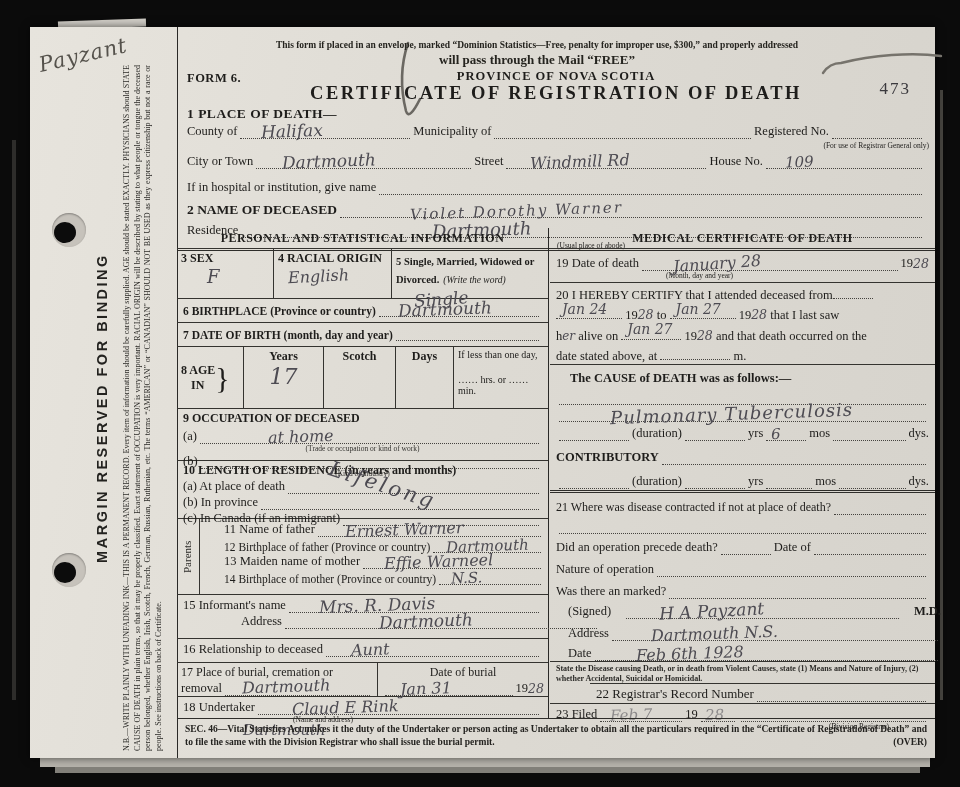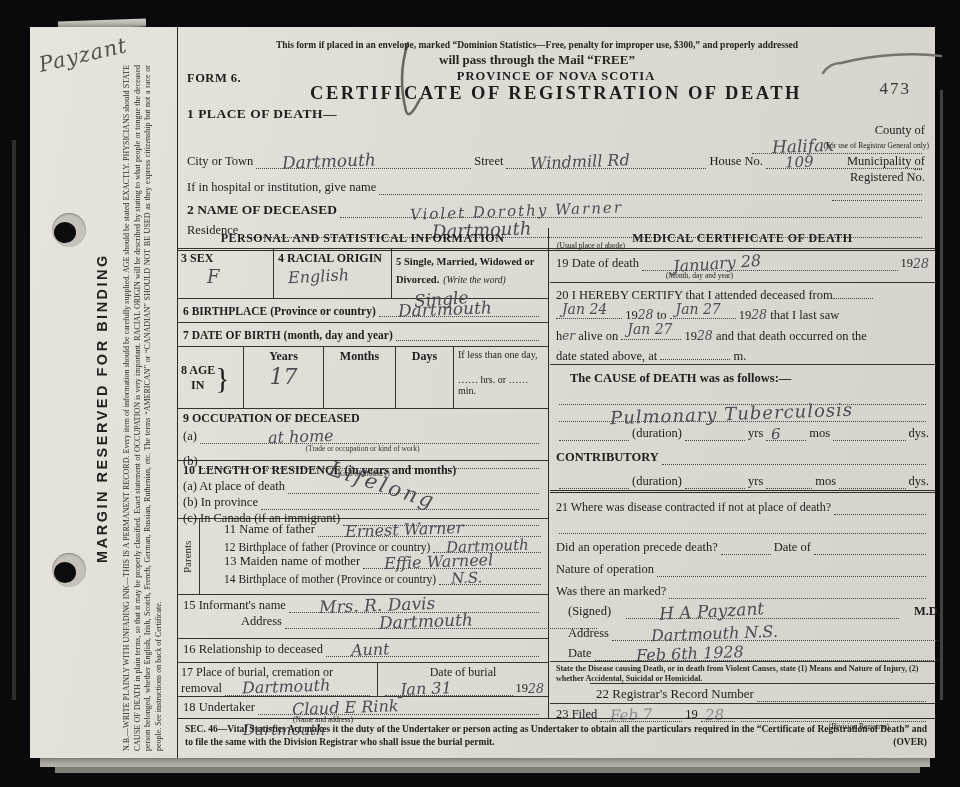--- a/index.html
+++ b/index.html
@@ -94,21 +94,21 @@
 
     <div class="abs" style="left:30px;top:13px;width:660px;text-align:center;font-size:9.5px;font-weight:bold;color:#25241f;">This form if placed in an envelope, marked “Dominion Statistics—Free, penalty for improper use, $300,” and properly addressed</div>
     <div class="abs" style="left:30px;top:25px;width:660px;text-align:center;font-size:13px;font-weight:bold;color:#25241f;">will pass through the Mail “FREE”</div>
     <div class="abs b" style="left:10px;top:44px;font-size:12.5px;letter-spacing:.5px;">FORM 6.</div>
     <div class="abs b" style="left:0;top:56px;width:758px;text-align:center;font-size:18.5px;letter-spacing:2.5px;">CERTIFICATE OF REGISTRATION OF DEATH</div>
     <div class="abs b" style="left:0;top:42px;width:758px;text-align:center;font-size:12.5px;letter-spacing:1px;">PROVINCE OF NOVA SCOTIA</div>
     <div class="abs" style="right:24px;top:52px;font-size:17px;letter-spacing:2px;color:#3a393d;">473</div>
 
     <div class="abs b" style="left:10px;top:79px;font-size:13.5px;letter-spacing:.5px;">1 PLACE OF DEATH—</div>
 
-    <div class="abs row" style="left:10px;top:96px;width:738px;flex-direction:column;">
+    <div class="abs row" style="left:10px;top:96px;width:738px;">
       <span class="lbl">County of</span>
       <span class="fill fx" style="width:170px;">
           <span class="hw" style="font-size:17px;">Halifax</span>
         </span>
       <span class="lbl">Municipality of</span>
       <span class="fill"></span>
       <span class="lbl">Registered No.</span>
       <span class="fill fx" style="width:90px;"></span>
     </div>
     <div class="abs sm" style="right:6px;top:114px;">(For use of Registrar General only)</div>
@@ -194,21 +194,21 @@
               <div class="b" style="font-size:12px;">8 AGE</div>
               <div class="b" style="font-size:12px;padding-left:10px;">IN</div>
             </span>
             <span style="font-size:30px;font-weight:normal;">}</span>
           </div>
           <div class="cell" style="width:80px;text-align:center;">
             <div class="b" style="font-size:12px;">Years</div>
             <div class="hw" style="font-size:22px;">17</div>
           </div>
           <div class="cell" style="width:72px;text-align:center;">
-            <div class="b" style="font-size:12px;">Months</div>
+            <div class="b" style="font-size:12px;">Scotch</div>
           </div>
           <div class="cell" style="width:58px;text-align:center;">
             <div class="b" style="font-size:12px;">Days</div>
           </div>
           <div class="cell" style="flex:1;font-size:10px;">
             <div>If less than one day,</div>
             <div style="margin-top:14px;">…… <span>hrs. or</span> …… <span>min.</span></div>
           </div>
         </div>
       </div>

